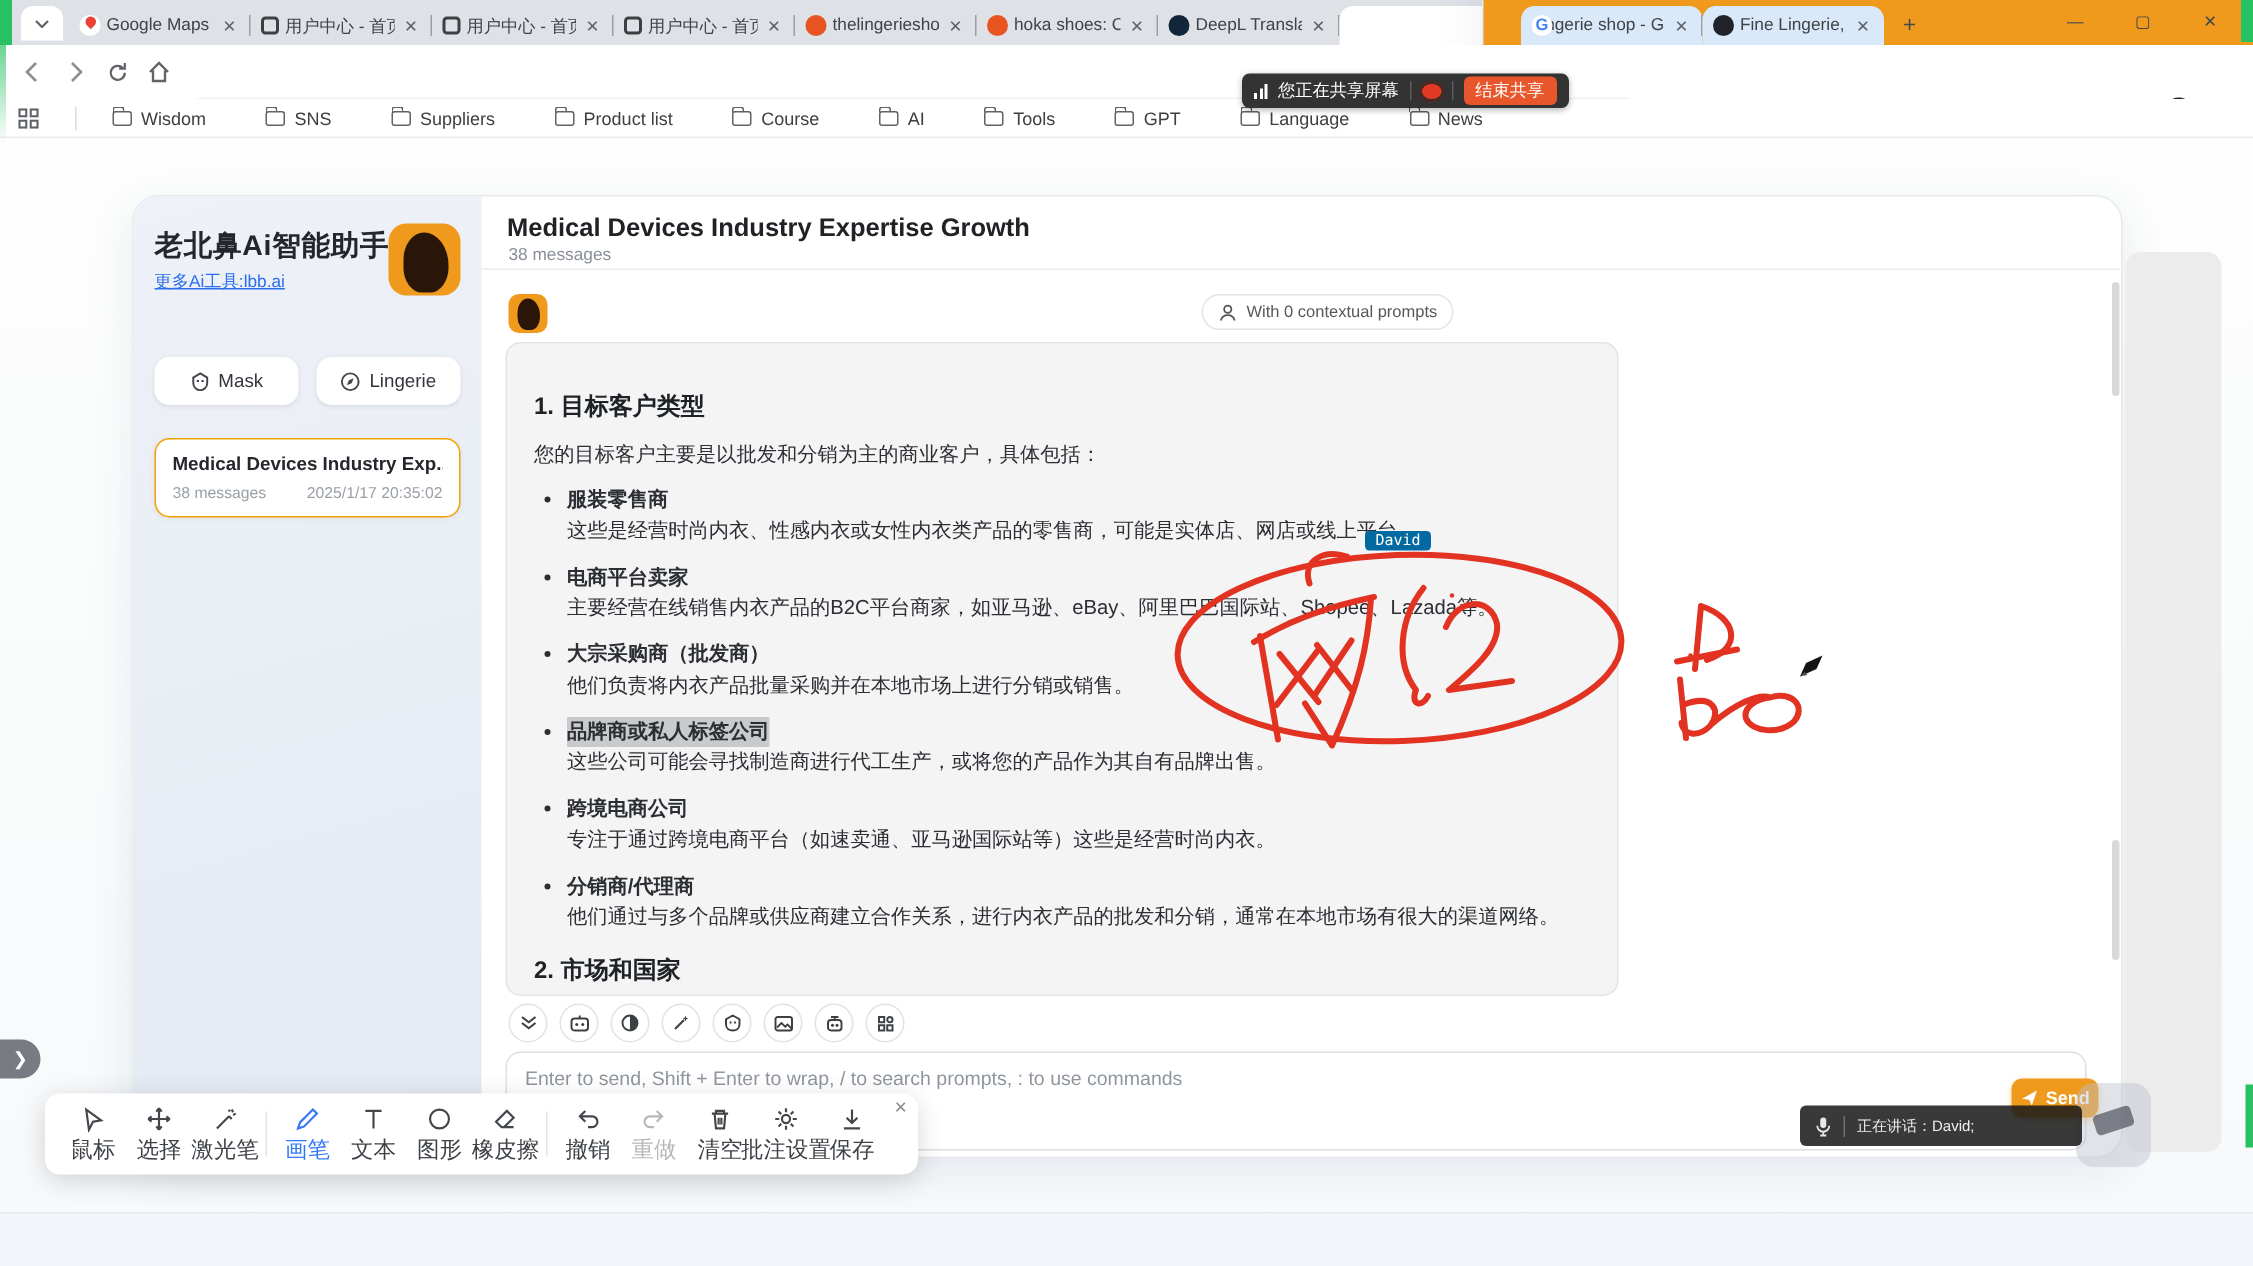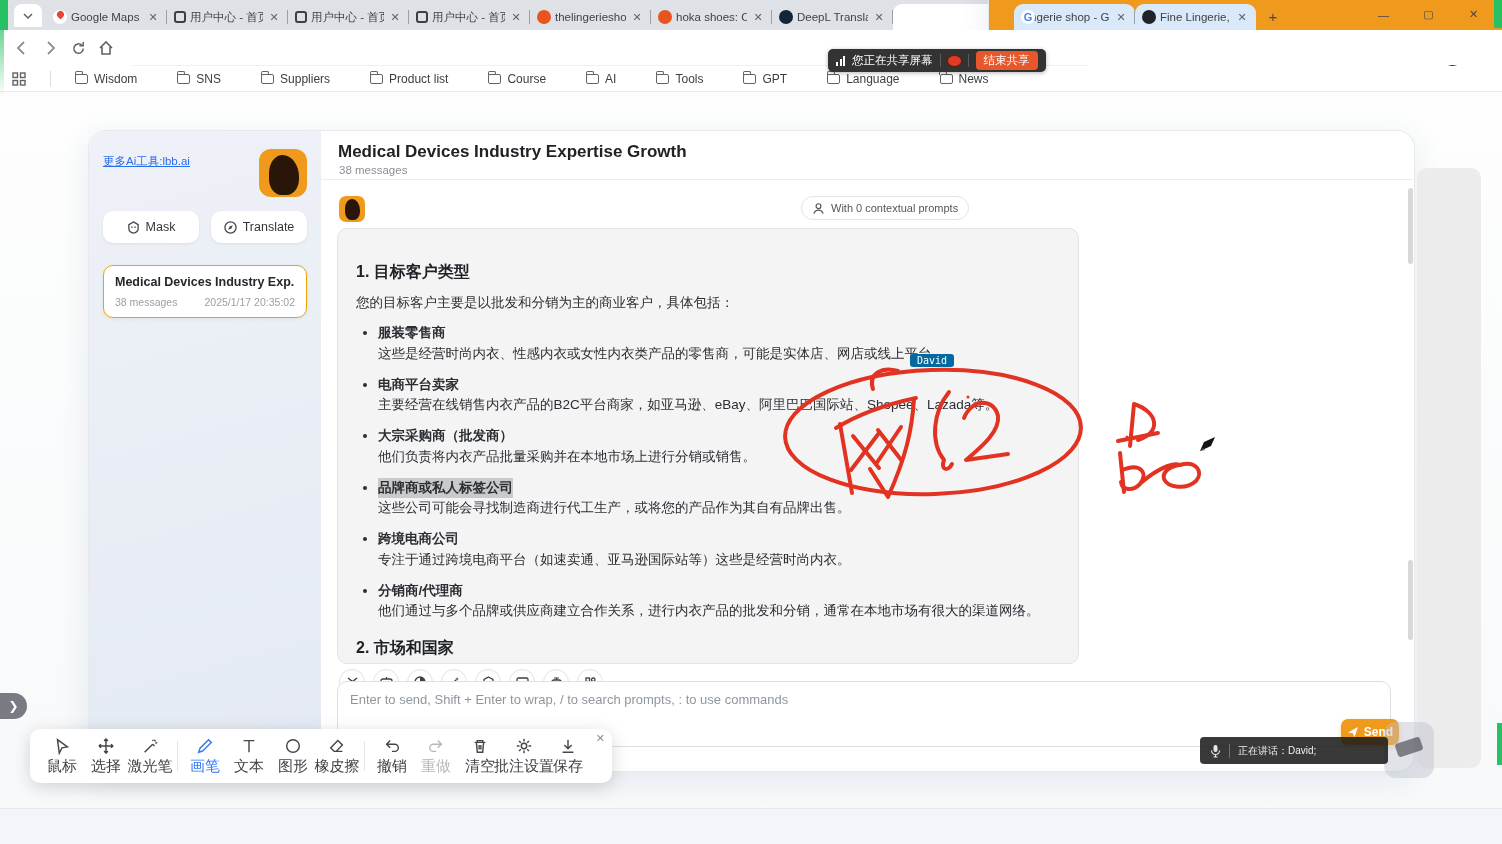--- a/index.html
+++ b/index.html
@@ -85,21 +85,21 @@
   .bubble { position:absolute; left:248px; top:97px; width:742px; height:436px; background:#f4f4f5; border:1px solid #e4e4e7; border-radius:10px; padding:16px 18px; overflow:hidden; font-size:13.5px; color:#2b2e33; line-height:1.5; }
   .bubble h3 { font-size:16px; color:#1e2125; margin:15px 0 9px; }
   .bubble ul { margin:10px 0 10px 22px; }
   .bubble li { margin-bottom:11px; }
   .bubble .bt { font-weight:bold; display:block; }
   .bubble .bt.hl { background:#c8cacc; display:inline-block; }
   .bubble .bd { display:block; }
 
   .irow { position:absolute; left:250px; top:538px; display:flex; gap:8px; }
   .ibtn { width:26px; height:26px; border-radius:50%; background:#fff; border:1px solid #dfe2e6; display:flex; align-items:center; justify-content:center; color:#3c4043; }
-  .inputbox { position:absolute; left:248px; top:550px; width:1054px; height:66px; background:#fff; border:1px solid #dcdfe3; border-radius:10px; padding:8px 12px; }
+  .inputbox { position:absolute; left:248px; top:570px; width:1054px; height:66px; background:#fff; border:1px solid #dcdfe3; border-radius:10px; padding:8px 12px; }
   .inputbox input { width:100%; border:none; outline:none; font-size:13px; color:#333; font-family:"Liberation Sans",sans-serif; background:transparent; }
   .inputbox input::placeholder { color:#8f969e; }
   .sendbtn { position:absolute; left:1252px; top:588px; width:58px; height:26px; background:#f09a1d; border-radius:7px; color:#fff; font-size:12px; font-weight:bold; display:flex; align-items:center; justify-content:center; gap:5px; box-shadow:0 2px 5px rgba(240,154,29,.4); }
 
   .rpanel { position:absolute; left:1417px; top:76px; width:64px; height:600px; background:#ececec; border-radius:10px; }
   .thumb { position:absolute; width:5px; background:#d8d8d8; border-radius:3px; }
   .lhandle { position:absolute; left:0; top:601px; width:27px; height:26px; background:rgba(108,112,118,.92); border-radius:0 13px 13px 0; color:#fff; font-size:12px; display:flex; align-items:center; justify-content:center; }
 
   
   .annosvg { position:absolute; left:0; top:0; z-index:50; pointer-events:none; }
@@ -324,36 +324,37 @@
   <span class="bm">
       <span class="fico"></span>
       <span class="blbl">News</span>
     </span>
 </div>
 
 <div class="page">
   <div class="app">
 
     <div class="side">
+      <h1>老北鼻Ai智能助手</h1>
       <a class="sub">更多Ai工具:lbb.ai</a>
       <div class="bigava"></div>
       <div class="sbtns">
         <div class="sbtn">
           <svg width="13" height="13" viewBox="0 0 14 14">
               <path d="M7 1l5 3v4c0 3-2.5 5-5 5S2 11 2 8V4z" fill="none" stroke="#43474c" stroke-width="1.4"></path>
               <path d="M4.5 6.5h1.6M7.9 6.5h1.6" stroke="#43474c" stroke-width="1.4"></path>
             </svg>
           <span>Mask</span>
         </div>
         <div class="sbtn">
           <svg width="13" height="13" viewBox="0 0 14 14">
               <circle cx="7" cy="7" r="6" fill="none" stroke="#43474c" stroke-width="1.4"></circle>
               <path d="M9.5 4.5L8 8 4.5 9.5 6 6z" fill="#43474c"></path>
             </svg>
-          <span>Translate</span>
+          <span>Lingerie</span>
         </div>
       </div>
       <div class="chatcard">
         <div class="ct">Medical Devices Industry Exp...</div>
         <div class="meta">
           <span>38 messages</span>
           <span>2025/1/17 20:35:02</span>
         </div>
       </div>
     </div>

